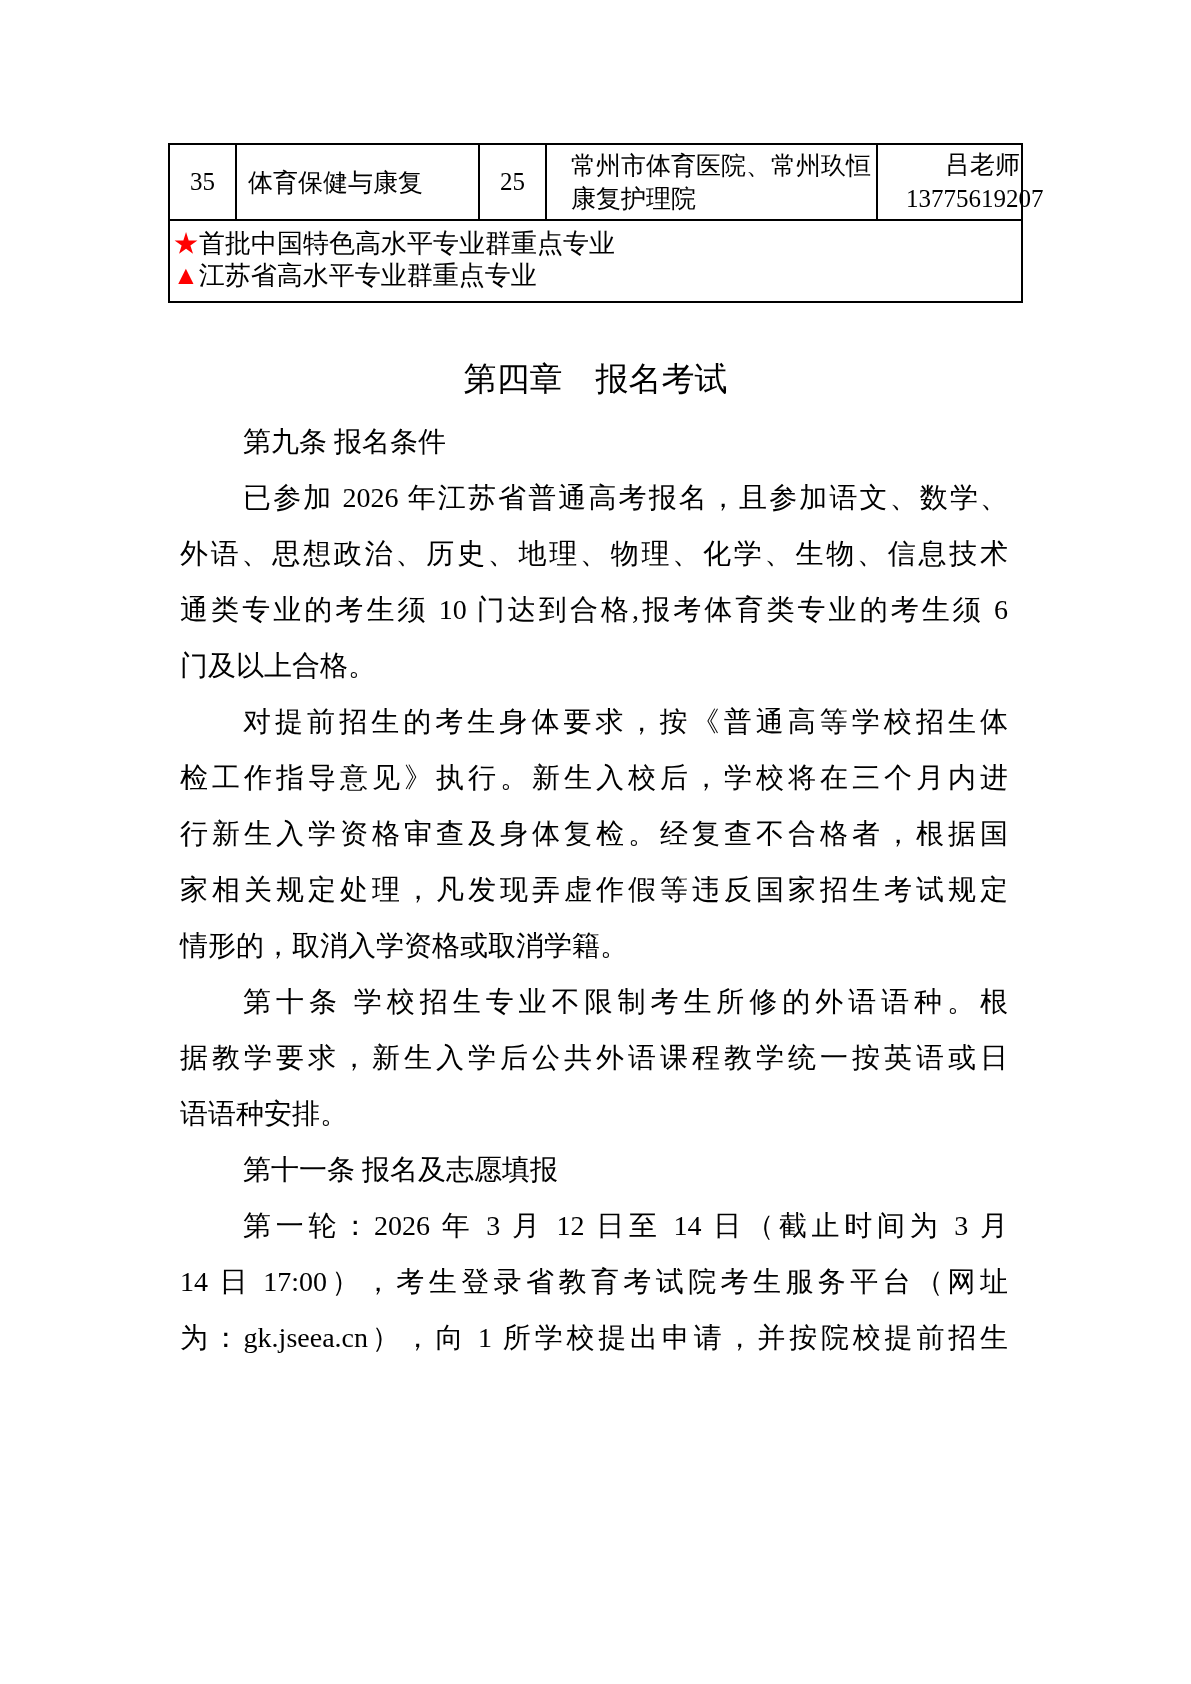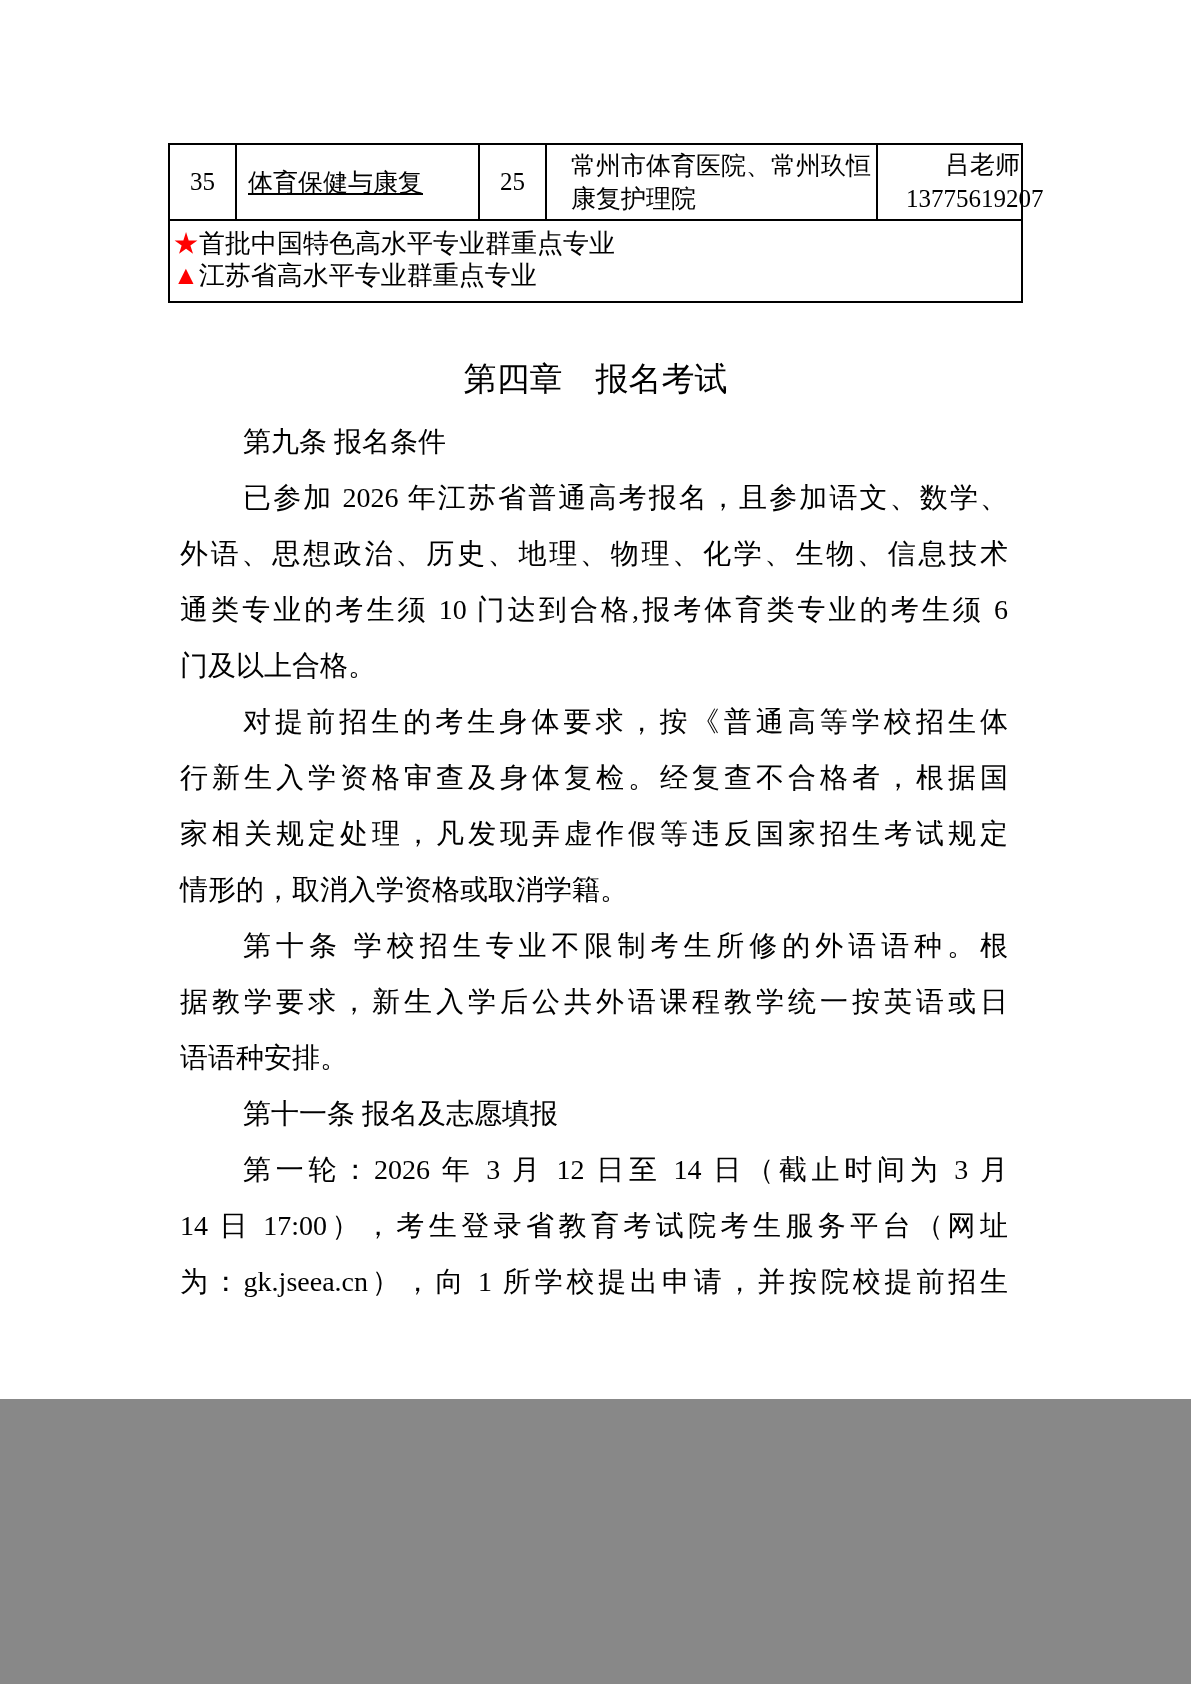--- a/index.html
+++ b/index.html
@@ -1,39 +1,39 @@
 <!DOCTYPE html>
 <html><head>
 <meta charset="utf-8">
 <style>
   html,body{margin:0;padding:0;background:#888;}
   .page{
     position:relative;
-    width:1191px;height:1399px;
+    width:1191px;height:1684px;
     margin:0 auto;
     background:#ffffff;
     color:#000;
     font-family:"Liberation Serif","DejaVu Serif",serif;
     overflow:hidden;
   }
 
   
   .majors-table{
     position:absolute;left:168px;top:143px;
     width:853px;
     border-collapse:collapse;table-layout:fixed;
   }
   .majors-table td{
     border:2px solid #000;
     vertical-align:middle;
     font-size:25px;
   }
   .row-data td{height:70px;}
   .cell-center{text-align:center;}
-  .cell-major{padding-left:11px;text-decoration:underline;}
+  .cell-major{padding-left:11px;}
   .cell-employer{
     font-size:24px;
     line-height:33px;
     padding:2px 4px 2px 24px;
   }
   .cell-contact{
     text-align:right;
     line-height:34px;
     padding-left:28px;
   }
@@ -132,20 +132,23 @@
       <div class="body-line fill">
         <span>通类专业的考生须 10 门达到合格,报考体育类专业的考生须 6</span>
       </div>
       <div class="body-line">
         <span>门及以上合格。</span>
       </div>
       <div class="body-line indent fill">
         <span>对提前招生的考生身体要求，按《普通高等学校招生体</span>
       </div>
       <div class="body-line fill">
+        <span>检工作指导意见》执行。新生入校后，学校将在三个月内进</span>
+      </div>
+      <div class="body-line fill">
         <span>行新生入学资格审查及身体复检。经复查不合格者，根据国</span>
       </div>
       <div class="body-line fill">
         <span>家相关规定处理，凡发现弄虚作假等违反国家招生考试规定</span>
       </div>
       <div class="body-line">
         <span>情形的，取消入学资格或取消学籍。</span>
       </div>
       <div class="body-line indent fill">
         <span>第十条 学校招生专业不限制考生所修的外语语种。根</span>

